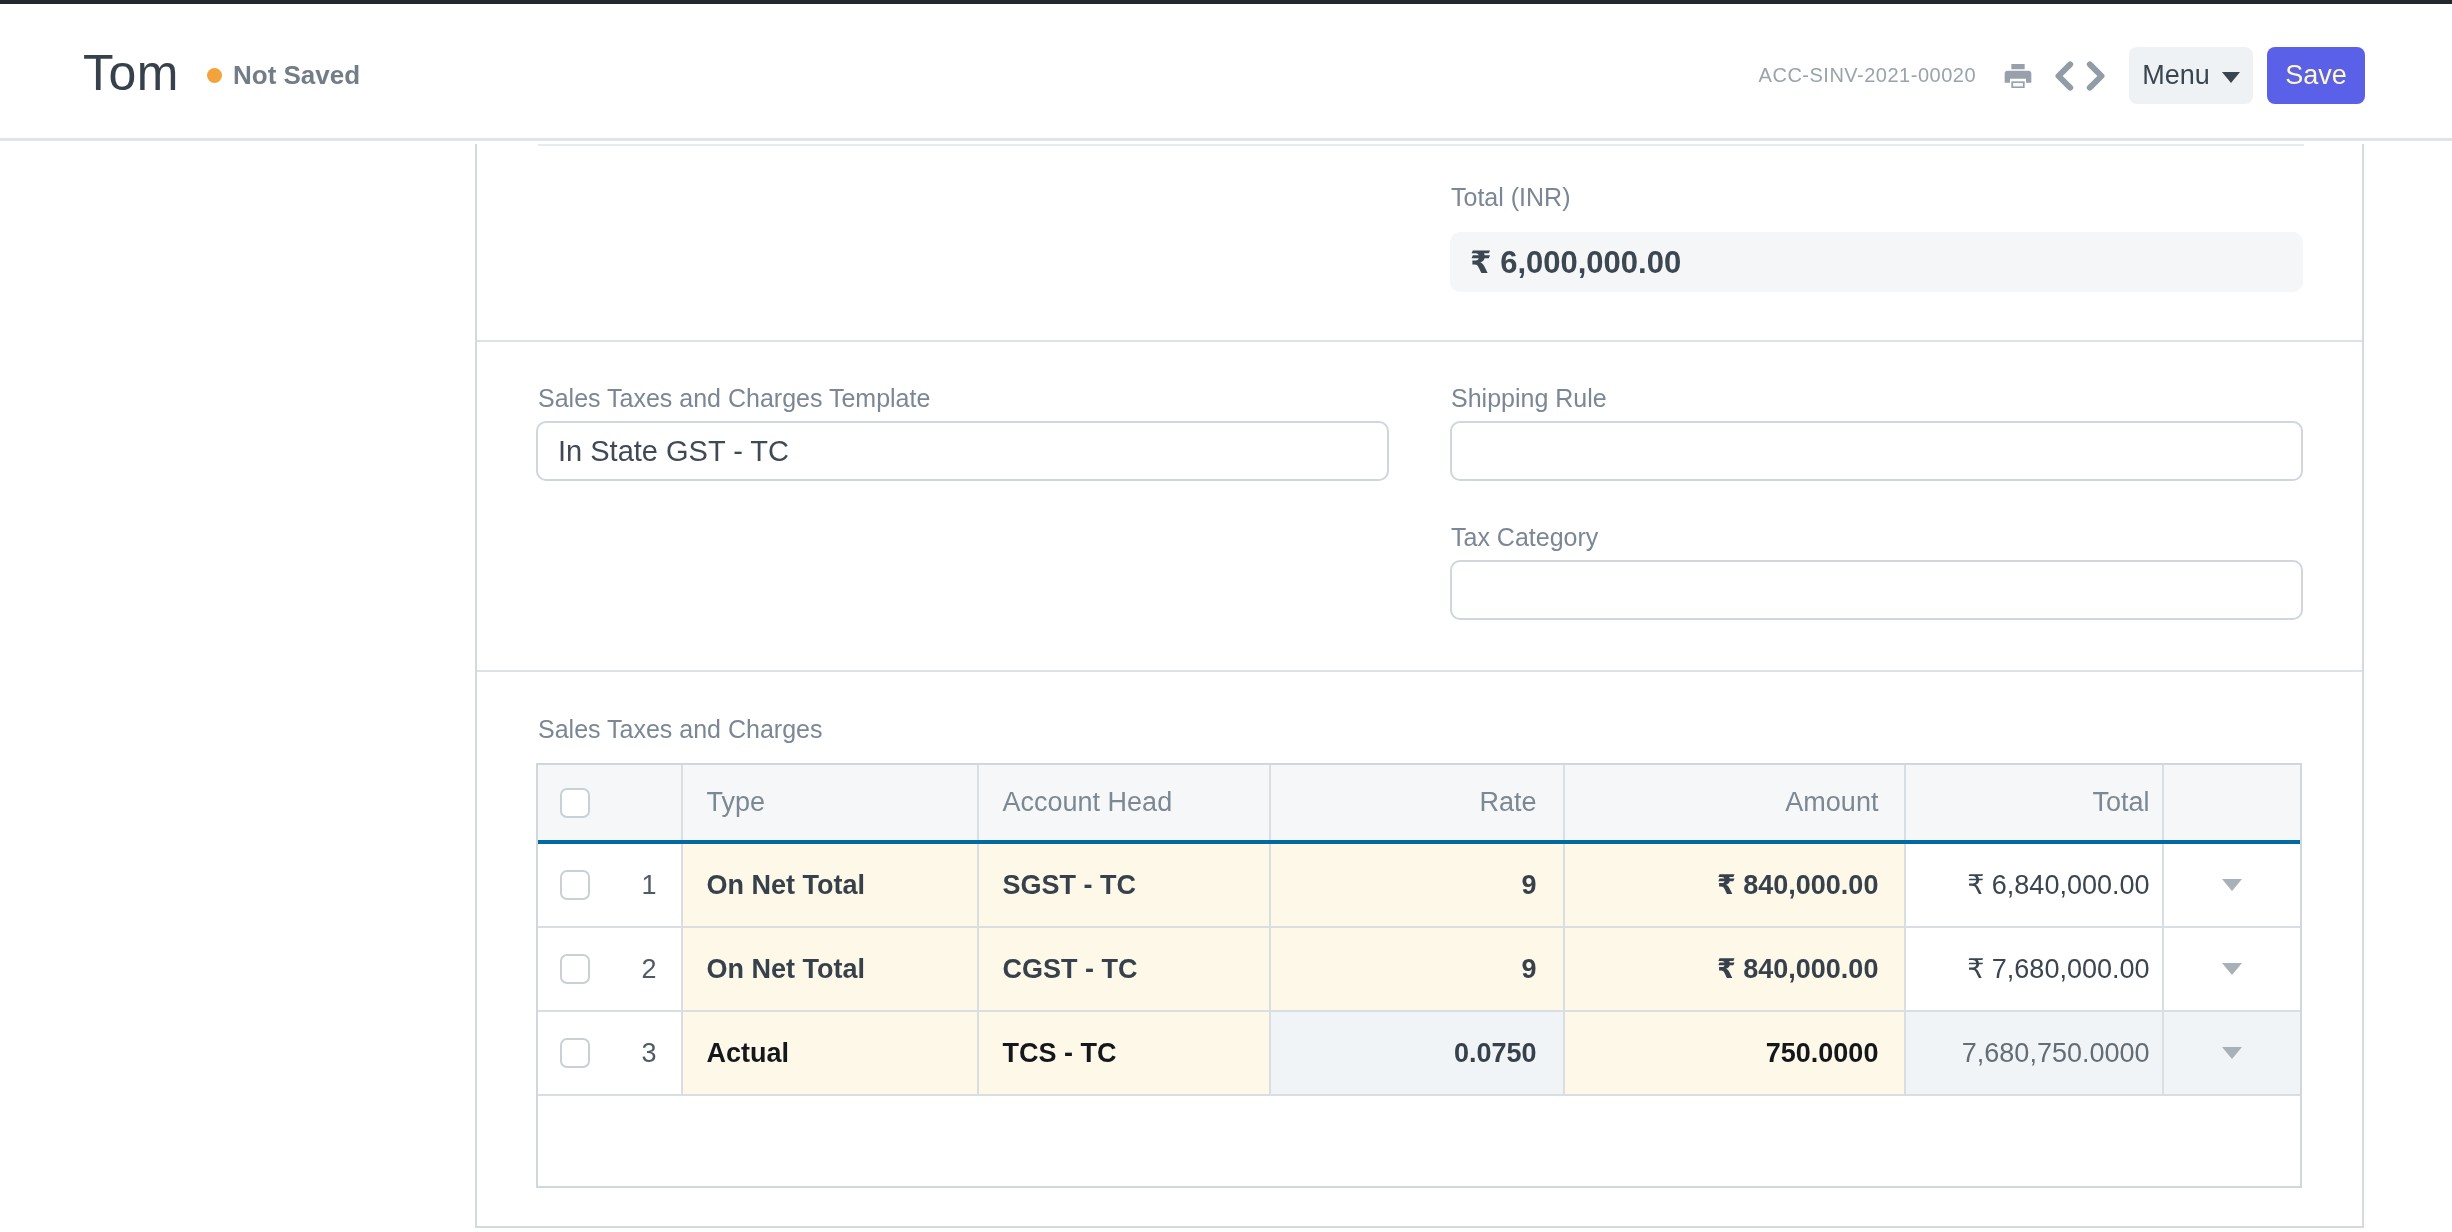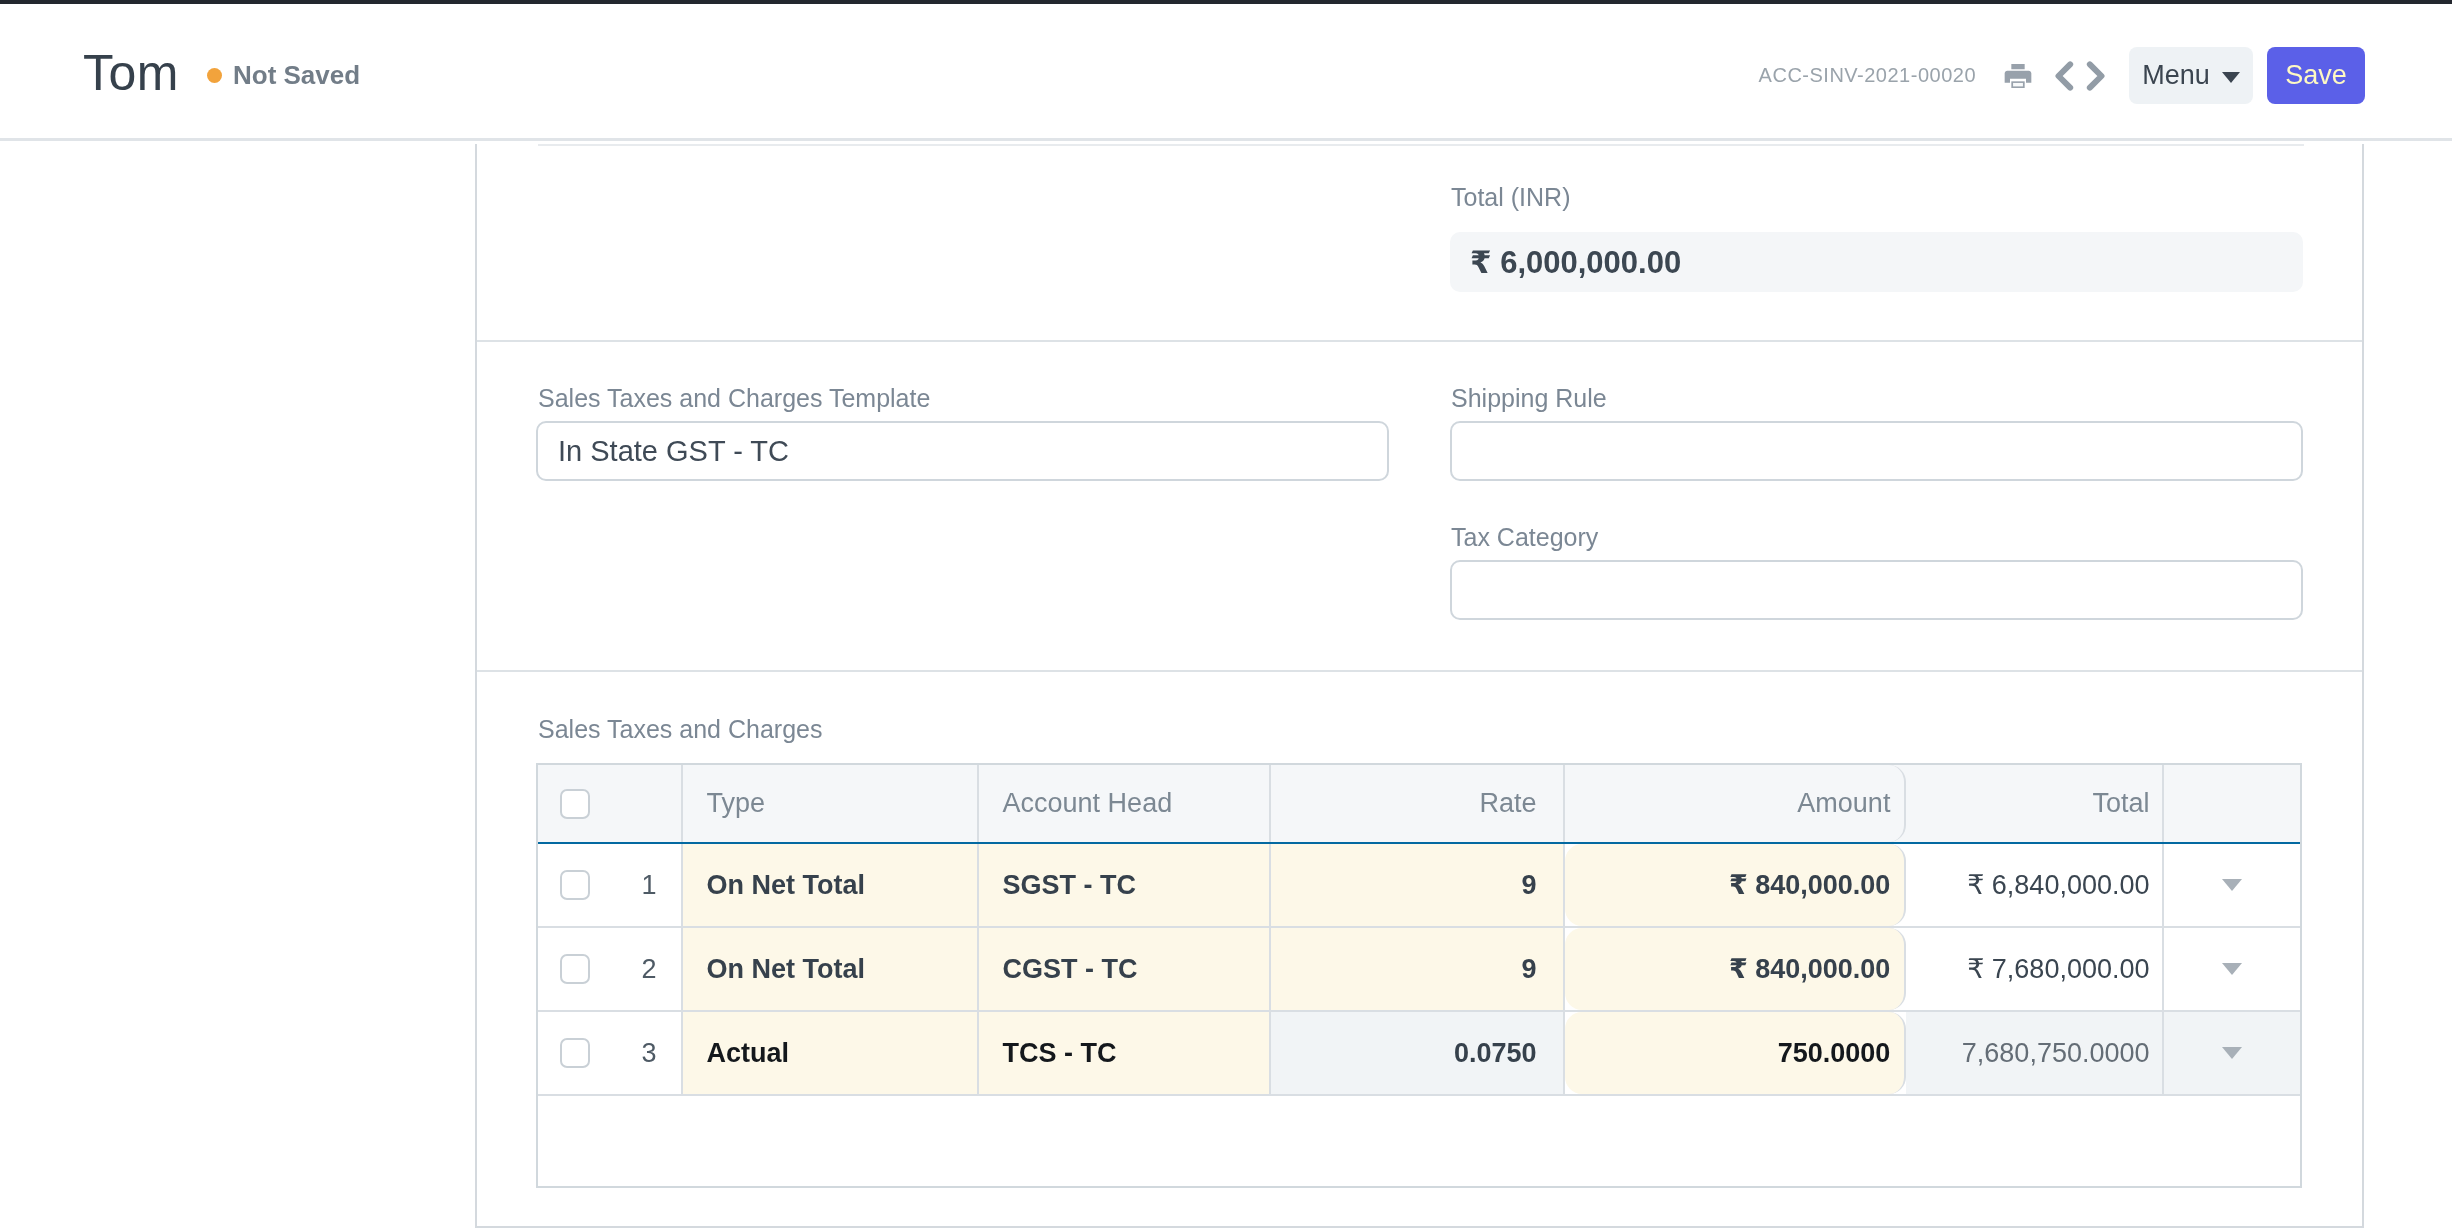--- a/index.html
+++ b/index.html
@@ -42,30 +42,30 @@
   .ctrl{position:absolute;box-sizing:border-box;width:853px;height:60px;border-radius:10px;
         font-family:inherit;font-size:29px;color:#3f4a56;}
   .ctrl-input{border:2px solid #cfd6dc;background:#fff;padding:0 20px;outline:none;}
   .ctrl-static{background:#f4f6f8;border:none;display:flex;align-items:center;padding:0 20px;
                font-weight:700;font-size:31px;color:#3c4752;}
 
   
   .grid{position:absolute;left:61px;top:619px;width:1766px;height:425px;
         border:2px solid #d1d8dd;box-sizing:border-box;background:#fff;}
   .grow{display:flex;width:100%;box-sizing:border-box;}
-  .grow-head{height:79px;background:#f5f7f9;border-bottom:2px solid #0369a1;}
+  .grow-head{height:79px;background:#f5f7f9;border-bottom:4px solid #0369a1;}
   .grow-body{height:84px;border-bottom:2px solid #d9dee3;background:#fff;}
   .cell{box-sizing:border-box;display:flex;align-items:center;border-right:2px solid #d9dee3;
         font-size:27px;overflow:hidden;white-space:nowrap;}
   .cell:last-child{border-right:none;}
   .col-sel{width:145px;padding-left:22px;}
   .col-type{width:297px;padding-left:24px;}
   .col-ah{width:293px;padding-left:24px;}
   .col-rate{width:295px;justify-content:flex-end;padding-right:26px;}
-  .col-amt{width:343px;justify-content:flex-end;padding-right:14px;border-radius:17px;}
+  .col-amt{width:343px;justify-content:flex-end;padding-right:26px;}
   .col-total{width:258px;justify-content:flex-end;padding-right:12px;}
   .col-dd{width:137px;justify-content:center;}
   .hcell{color:#7c8893;font-weight:500;}
   .bold{font-weight:700;color:#36414c;}
   .darker{color:#14181c;}
   .plain{font-weight:400;color:#3a4550;}
   .muted-val{font-weight:400;color:#646d76;}
   .c-yellow{background:#fdf8e8;}
   .c-gray{background:#f1f4f6;}
   .idx{flex:1;justify-content:flex-end;display:flex;padding-right:24px;color:#4e5a65;font-weight:400;}

